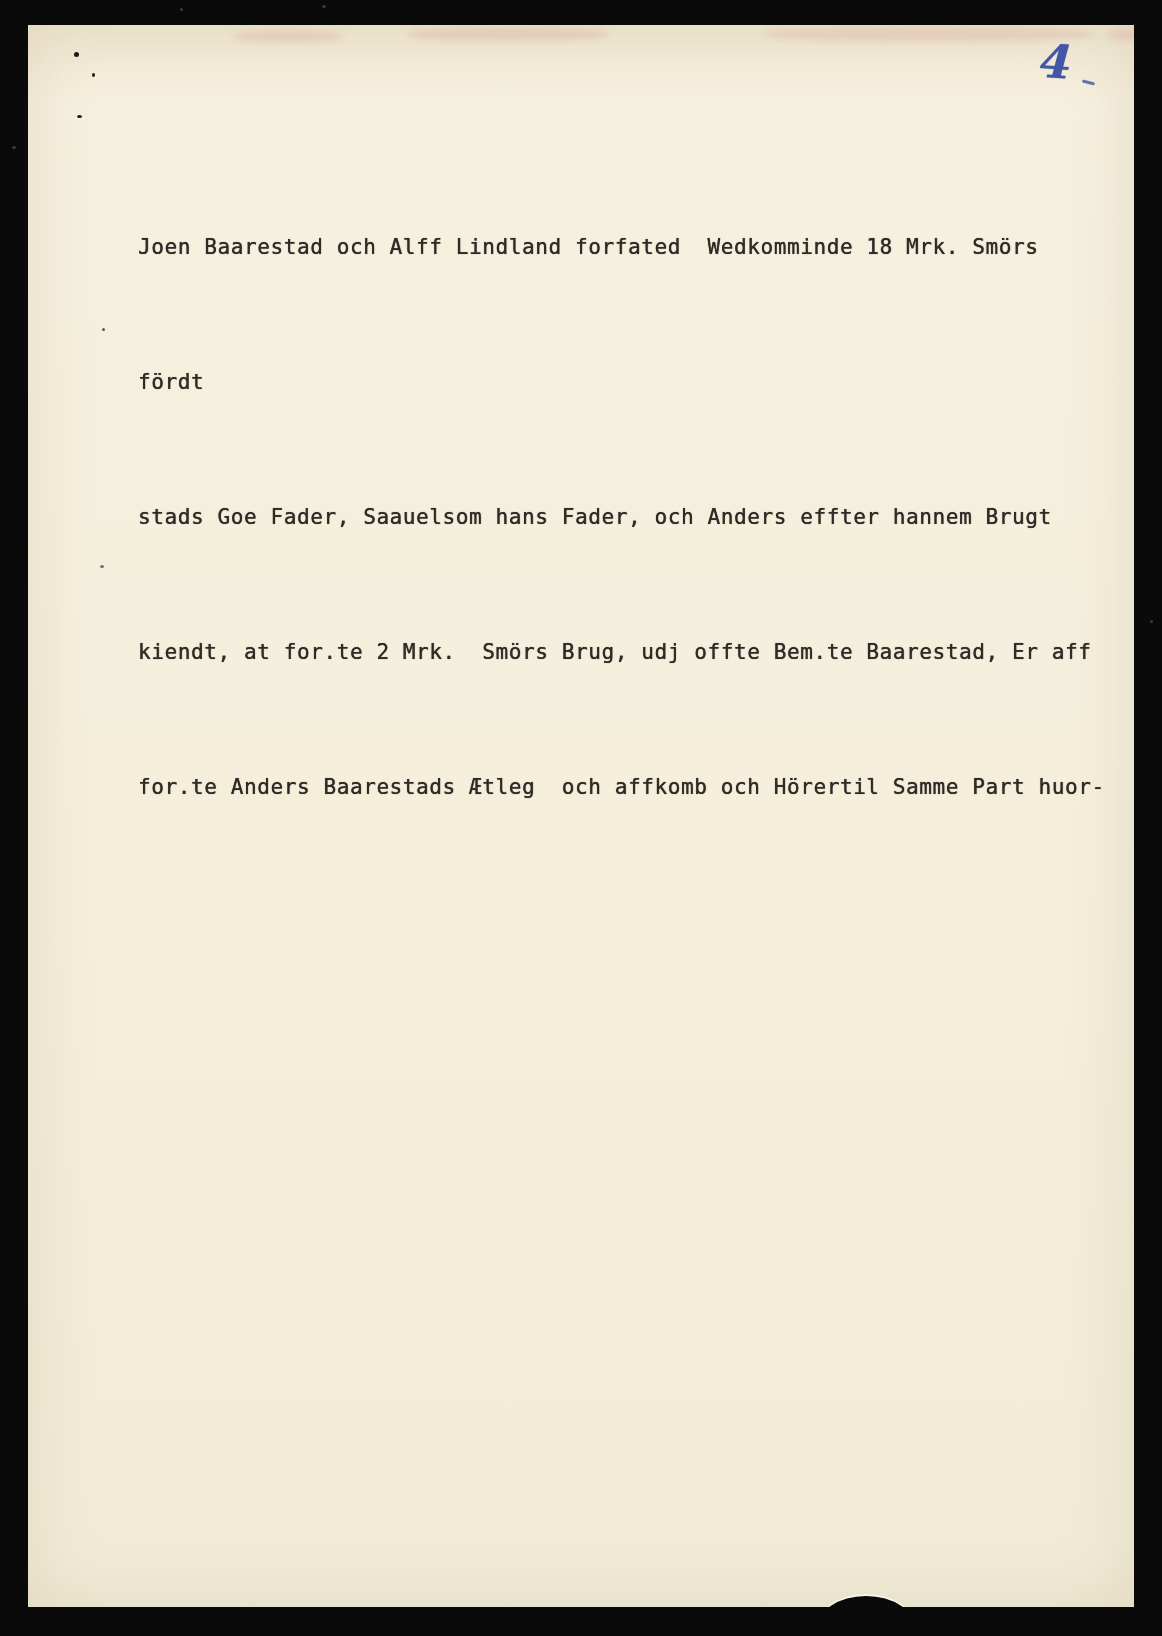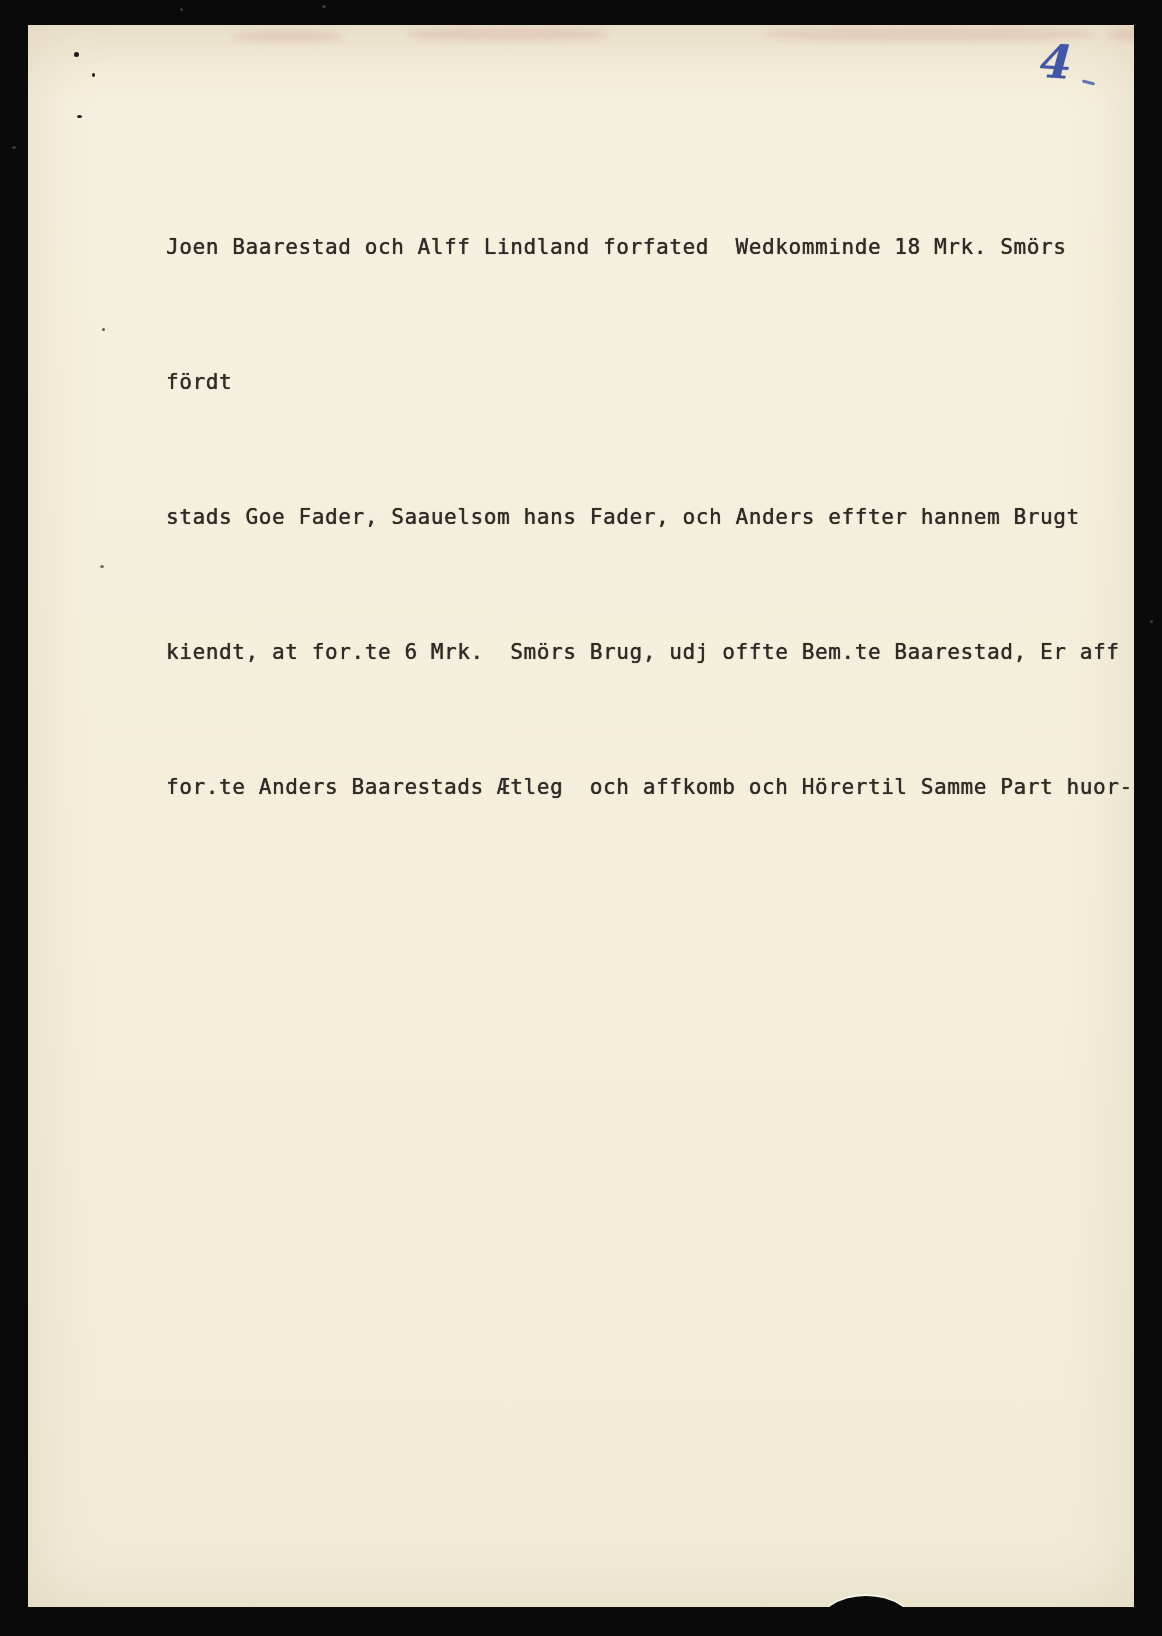--- a/index.html
+++ b/index.html
@@ -29,21 +29,21 @@
     left: 110px;
     top: 110px;
     width: 1000px;
     color: #2e2b26;
     font-size: 21px;
     line-height: 45px;
     letter-spacing: 0.6px;
     white-space: pre;
     text-shadow: 0 0 0.8px rgba(46, 43, 38, 0.9), 0.4px 0.4px 0.6px rgba(46,43,38,0.35);
   }
-  .line { height: 45px; margin-left: 28px; }
+  .line { height: 45px; }
   
   .line.faint { opacity: 0.82; filter: blur(0.2px); }
   .page-number {
     position: absolute;
     left: 1012px;
     top: 10px;
     font-family: "DejaVu Serif", serif;
     font-style: italic;
     font-size: 46px;
     font-weight: bold;
@@ -123,21 +123,21 @@
   <div class="speck p4"></div>
   <div class="speck p5"></div>
 
   <div class="page-number">4</div>
   <div class="page-number-mark"></div>
 
   <div class="typed-text">
     <div class="line">Joen Baarestad och Alff Lindland forfated  Wedkomminde 18 Mrk. Smörs</div>
     <div class="line">fördt</div>
     <div class="line">stads Goe Fader, Saauelsom hans Fader, och Anders effter hannem Brugt</div>
-    <div class="line">kiendt, at for.te 6 Mrk.  Smörs Brug, udj offte Bem.te Baarestad, Er aff</div>
+    <div class="line">kiendt, at for.te 2 Mrk.  Smörs Brug, udj offte Bem.te Baarestad, Er aff</div>
     <div class="line">for.te Anders Baarestads Ætleg  och affkomb och Hörertil Samme Part huor-</div>
     
     
     
     
     
     
     
     
     

